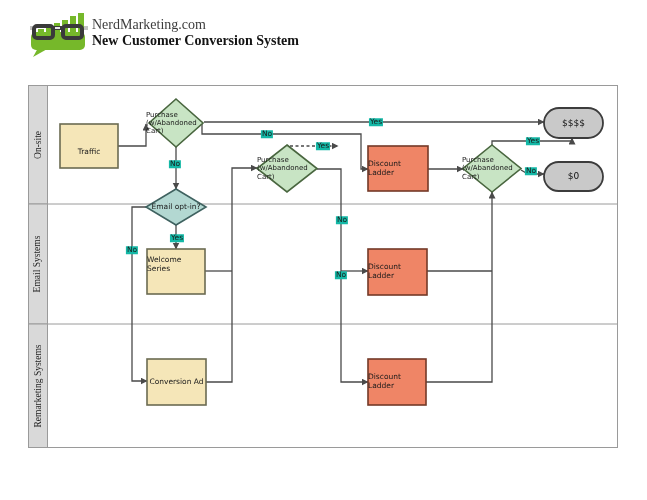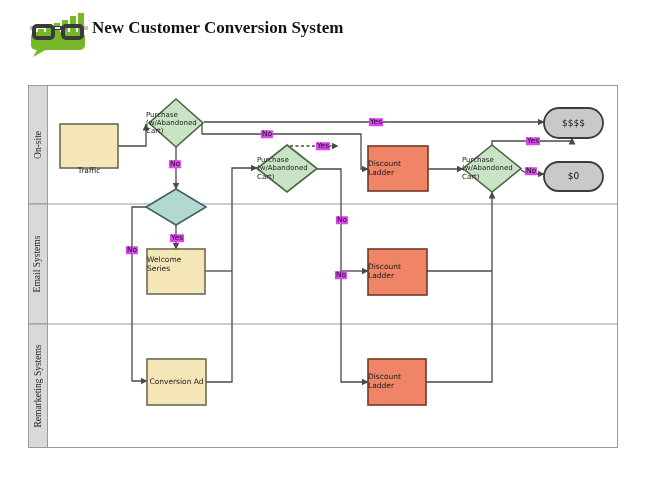--- a/index.html
+++ b/index.html
@@ -3,32 +3,32 @@
 <meta charset="utf-8">
 <style>
   html,body{margin:0;padding:0;background:#fff;}
   .page{position:relative;width:647px;height:500px;background:#fff;overflow:hidden;
         font-family:"DejaVu Sans",sans-serif;}
   
   .header{position:absolute;left:0;top:0;width:647px;height:70px;}
   .logo{position:absolute;left:30px;top:12px;width:58px;height:45px;}
   .titles{position:absolute;left:92px;top:17px;font-family:"Liberation Serif",serif;}
   .site-name{font-size:14px;color:#3d3d3d;line-height:1.1;}
-  .doc-title{font-size:17px;font-weight:bold;color:#141414;line-height:1.25;}
+  .doc-title{font-size:14px;font-weight:bold;color:#141414;line-height:1.25;}
   
   .diagram{position:absolute;left:28px;top:85px;width:590px;height:363px;}
   .diagram svg{position:absolute;left:0;top:0;}
   .lane-label{position:absolute;left:0;width:19px;display:flex;align-items:center;justify-content:center;}
   .lane-label span{transform:rotate(-90deg);white-space:nowrap;
         font-family:"Liberation Serif",serif;font-size:9.5px;color:#1f1f1f;}
   .nlabel{position:absolute;display:flex;align-items:center;justify-content:center;
         text-align:left;font-size:7.5px;line-height:1.15;color:#1a1a1a;}
   .nlabel.term{font-size:9px;color:#111;}
   .elabel{position:absolute;transform:translate(-50%,-50%);font-size:7.5px;color:#1a1a1a;
-        background:#d946ef;padding:0 1px;line-height:1;white-space:nowrap;}
+        background:#14b8a6;padding:0 1px;line-height:1;white-space:nowrap;}
   
   .grid{stroke:var(--c-grid,#9a9a9a);stroke-width:1;fill:none;}
   .laneband{fill:var(--c-lane,#d9d9d9);stroke:var(--c-grid,#9a9a9a);stroke-width:1;}
   .edge{stroke:var(--c-line,#4a4a4a);stroke-width:1.3;fill:none;}
   .edge.dashed{stroke-dasharray:3,2.5;}
   .shape-tan{fill:var(--c-tan,#f5e6b8);stroke:#6b6b52;stroke-width:1.6;}
   .shape-green{fill:var(--c-green,#c8e4c4);stroke:#49663f;stroke-width:1.6;}
   .shape-teal{fill:var(--c-teal,#b3d8d2);stroke:#3f6260;stroke-width:1.6;}
   .shape-salmon{fill:var(--c-salmon,#ef8566);stroke:#733927;stroke-width:1.6;}
   .shape-term{fill:var(--c-terminator,#c9c9c9);stroke:#3c3c3c;stroke-width:1.8;}
@@ -61,20 +61,21 @@
 
         <g stroke="var(--c-glasses,#3a3a3a)" stroke-width="4" fill="none">
           <rect x="4" y="14" width="19" height="12" rx="3"></rect>
           <rect x="33" y="14" width="19" height="12" rx="3"></rect>
         </g>
         <rect x="22" y="14" width="12" height="4" fill="var(--c-glasses,#3a3a3a)"></rect>
         <rect x="25" y="15" width="5" height="2" fill="#e8e8e8"></rect>
       </svg>
     </div>
     <div class="titles">
+      <div class="site-name">NerdMarketing.com</div>
       <div class="doc-title">New Customer Conversion System</div>
     </div>
   </div>
 
   <div class="diagram">
 
     <svg width="590" height="363" viewBox="0 0 590 363">
       <defs>
         <marker id="arrow" markerUnits="userSpaceOnUse" markerWidth="8" markerHeight="8" refX="6.5" refY="3.5" orient="auto">
           <path d="M0,0 L7,3.5 L0,7 Z" fill="var(--c-line,#4a4a4a)"></path>
@@ -122,24 +123,25 @@
     <div class="lane-label" style="top:0;height:119px;">
       <span>On-site</span>
       </div>
     <div class="lane-label" style="top:119px;height:120px;">
       <span>Email Systems</span>
       </div>
     <div class="lane-label" style="top:239px;height:124px;">
       <span>Remarketing Systems</span>
       </div>
 
-    <div class="nlabel" style="left:32px;top:56px;width:58px;height:61px;">Traffic</div>
+    <div class="nlabel" style="left:32px;top:37px;width:58px;height:61px;">Traffic</div>
     <div class="nlabel" style="left:118px;top:15px;width:60px;height:46px;font-size:7px;">Purchase (w/Abandoned Cart)</div>
     <div class="nlabel" style="left:229px;top:61px;width:60px;height:45px;font-size:7px;">Purchase (w/Abandoned Cart)</div>
     <div class="nlabel" style="left:434px;top:61px;width:60px;height:45px;font-size:7px;">Purchase (w/Abandoned Cart)</div>
+    <div class="nlabel" style="left:114px;top:110px;width:68px;height:24px;">Email opt-in?</div>
     <div class="nlabel" style="left:119px;top:164px;width:58px;height:31px;">Welcome Series</div>
     <div class="nlabel" style="left:119px;top:274px;width:59px;height:46px;">Conversion Ad</div>
     <div class="nlabel" style="left:340px;top:61px;width:60px;height:45px;">Discount Ladder</div>
     <div class="nlabel" style="left:340px;top:164px;width:59px;height:46px;">Discount Ladder</div>
     <div class="nlabel" style="left:340px;top:274px;width:58px;height:46px;">Discount Ladder</div>
     <div class="nlabel term" style="left:516px;top:23px;width:59px;height:30px;">$$$$</div>
     <div class="nlabel term" style="left:516px;top:77px;width:59px;height:29px;">$0</div>
 
     <div class="elabel" style="left:348px;top:37px;">Yes</div>
     <div class="elabel" style="left:239px;top:49px;">No</div>

